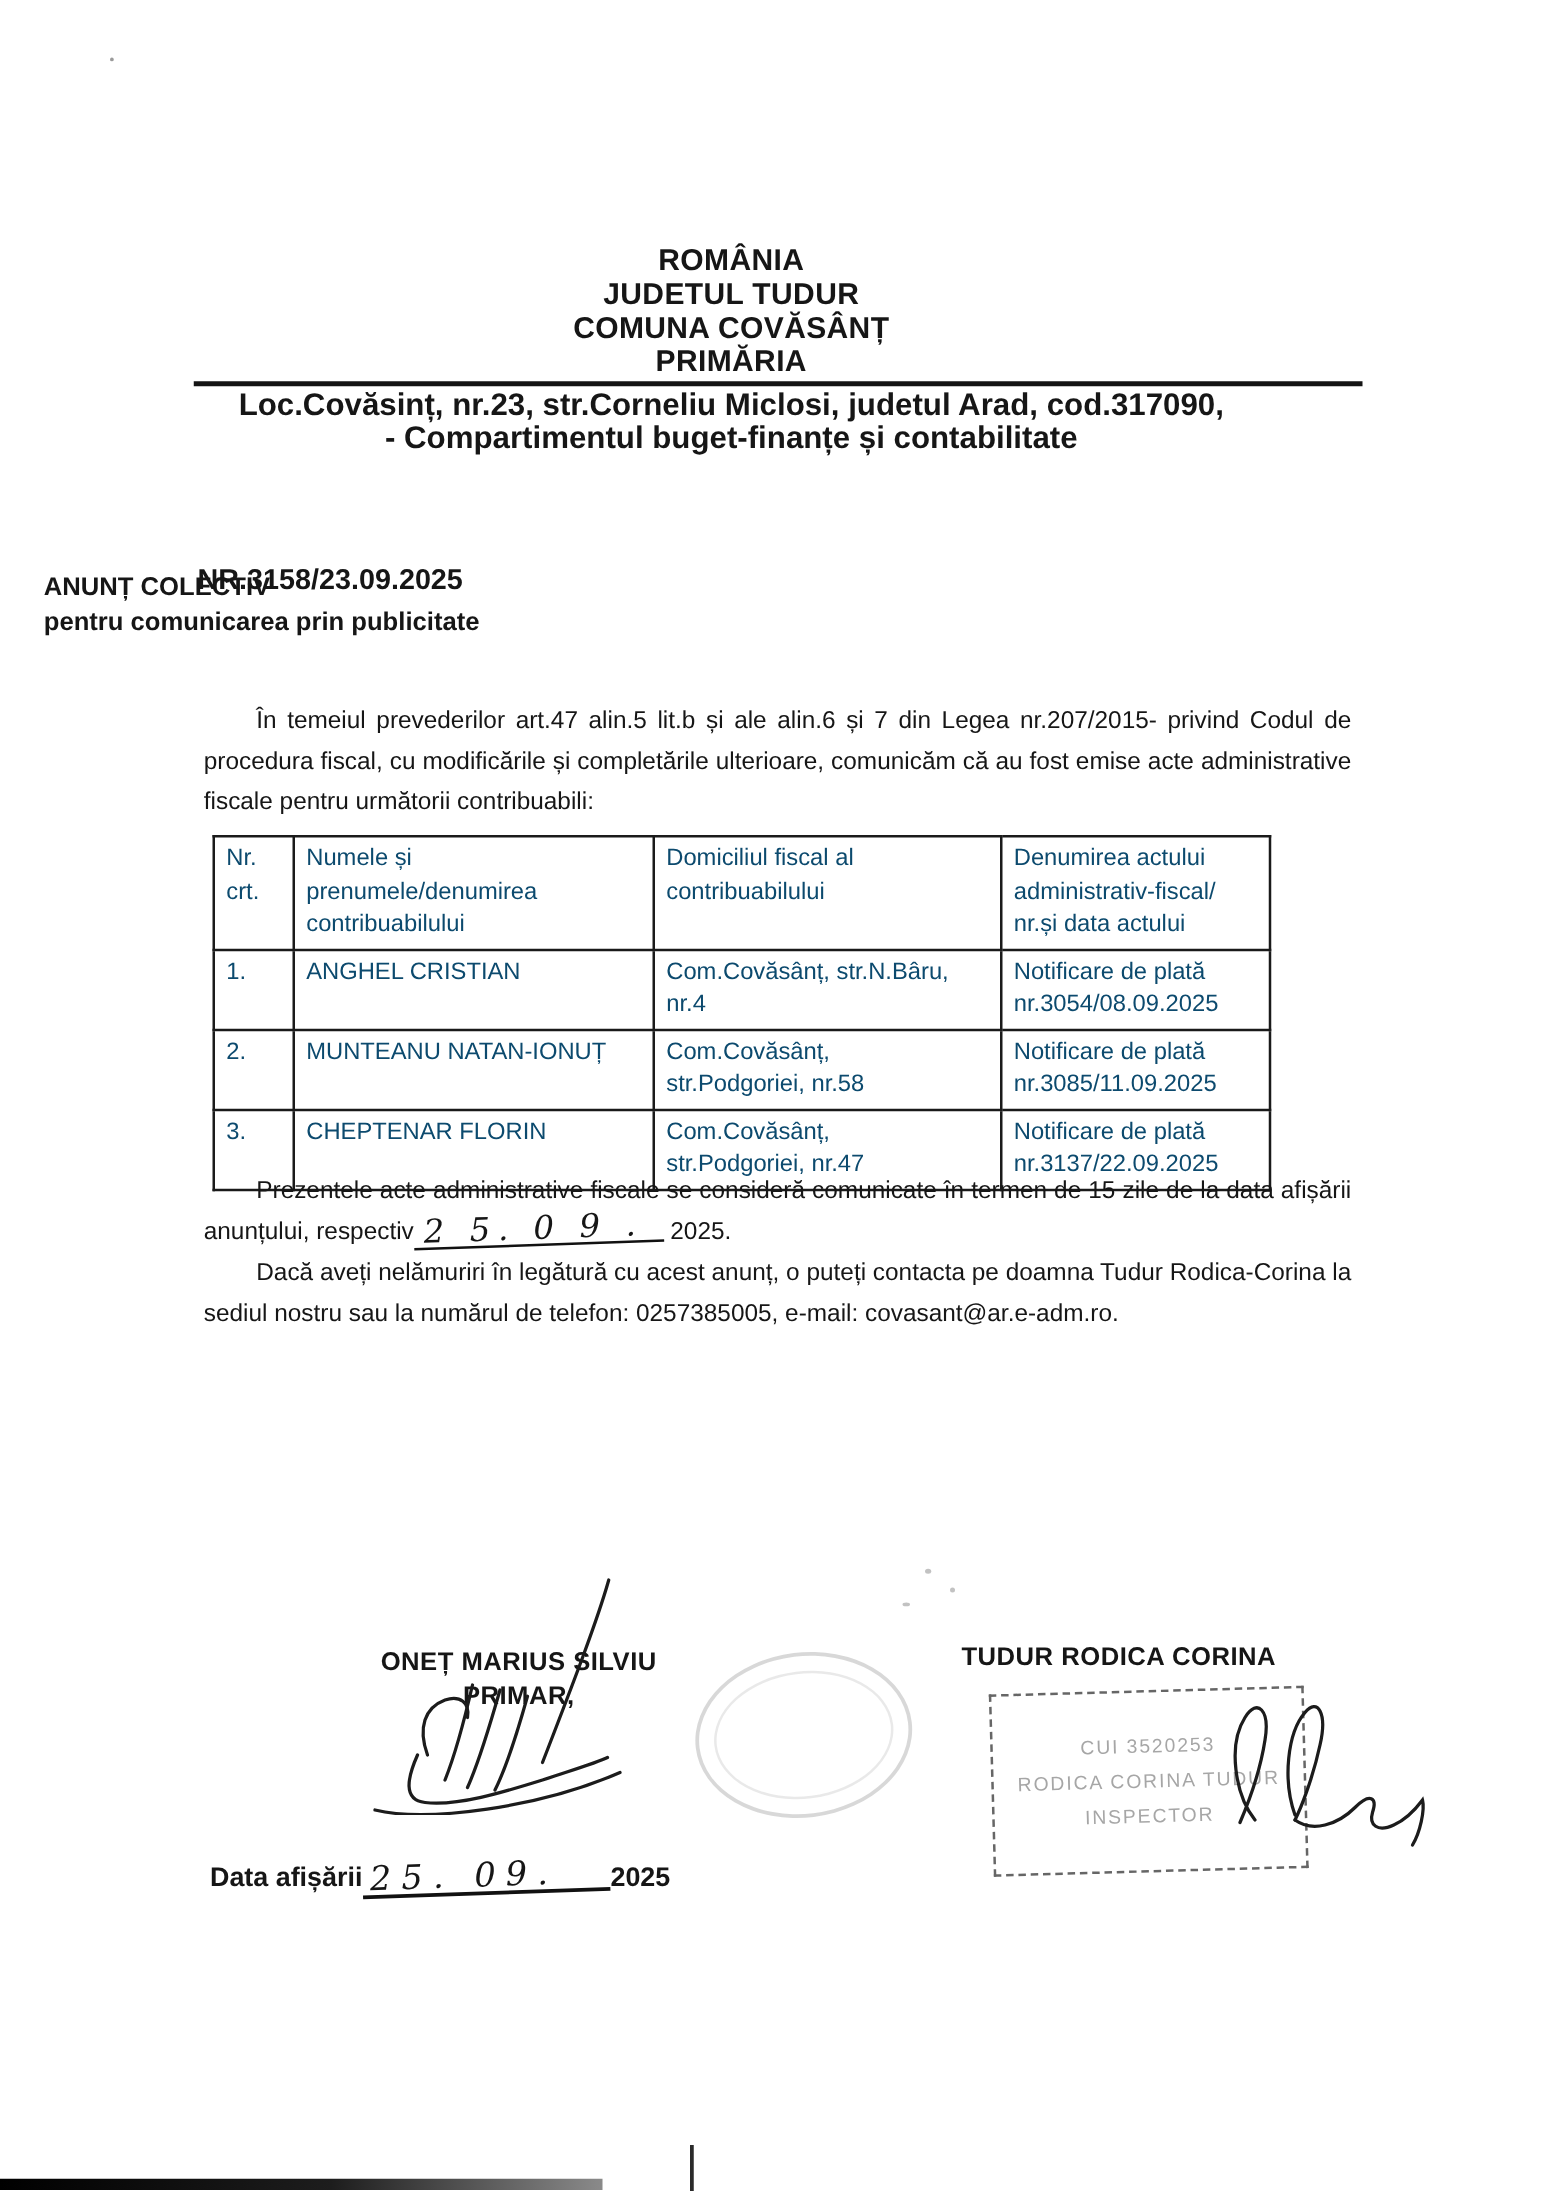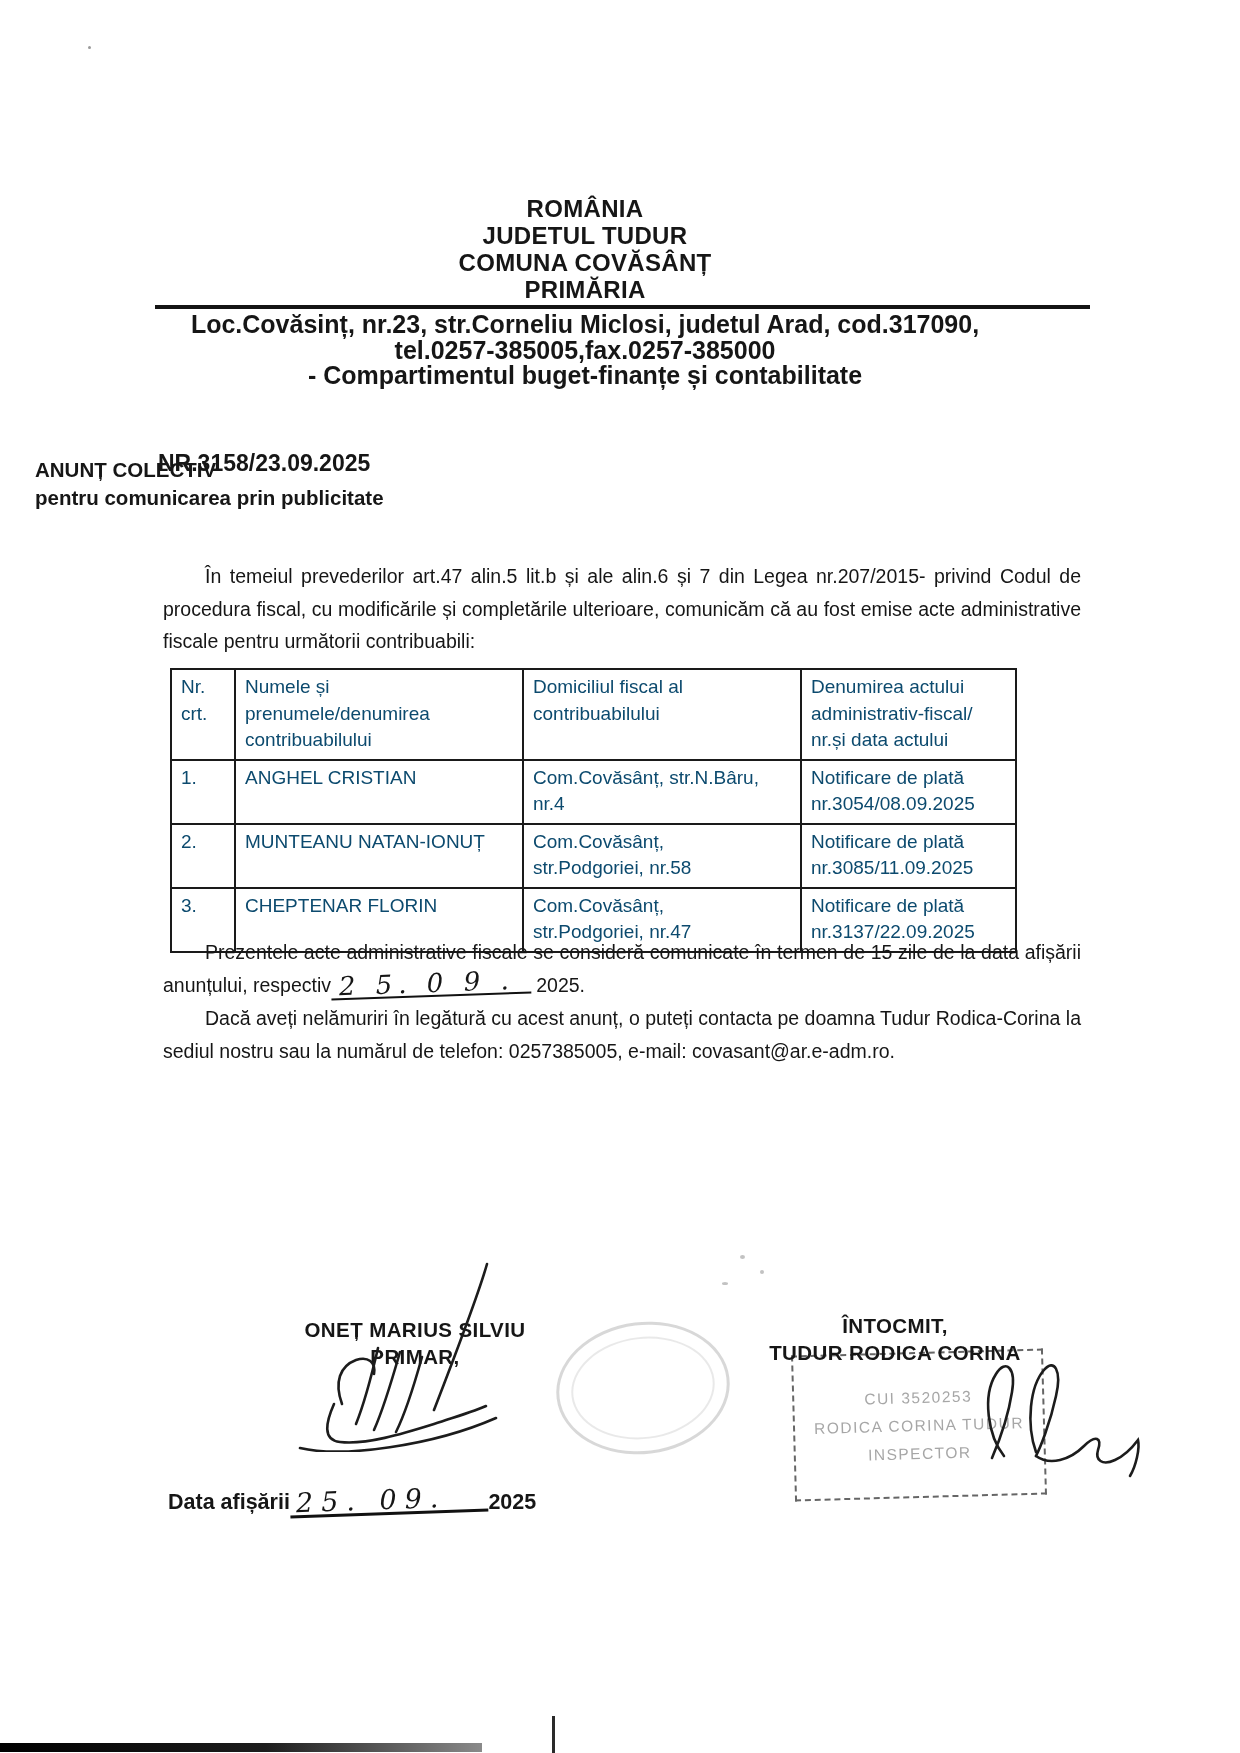--- a/index.html
+++ b/index.html
@@ -73,21 +73,20 @@
 
 <div class="abs letterhead">
   <div>ROMÂNIA</div>
   <div>JUDETUL TUDUR</div>
   <div>COMUNA COVĂSÂNȚ</div>
   <div>PRIMĂRIA</div>
 </div>
 <div class="abs rule"></div>
 <div class="abs address">
   <div>Loc.Covăsinț, nr.23, str.Corneliu Miclosi, judetul Arad, cod.317090,</div>
-  <div>tel.0257-385005,fax.0257-385000</div>
   <div>- Compartimentul buget-finanțe și contabilitate</div>
 </div>
 
 <div class="abs regnum">NR.3158/23.09.2025</div>
 
 <div class="abs titleblock">
   <div>ANUNȚ COLECTIV</div>
   <div>pentru comunicarea prin publicitate</div>
 </div>
 
@@ -157,21 +156,20 @@
 </div>
 <div class="abs speck" style="left:740px;top:1255px;width:5px;height:4px;"></div>
 <div class="abs speck" style="left:760px;top:1270px;width:4px;height:4px;"></div>
 <div class="abs speck" style="left:722px;top:1282px;width:6px;height:3px;"></div>
 
 <div class="abs sigblock sig-left">
   <div>ONEȚ MARIUS SILVIU</div>
   <div>PRIMAR,</div>
 </div>
 <div class="abs sigblock sig-right">
-  <div>ÎNTOCMIT,</div>
   <div>TUDUR RODICA CORINA</div>
 </div>
 
 <div class="abs stamp-box">
   <div>CUI 3520253</div>
   <div>RODICA CORINA TUDUR</div>
   <div>INSPECTOR</div>
 </div>
 
 <svg class="abs sigsvg" style="top:1262px;left:282px;" width="235" height="190" viewBox="0 0 235 190" aria-hidden="true">

